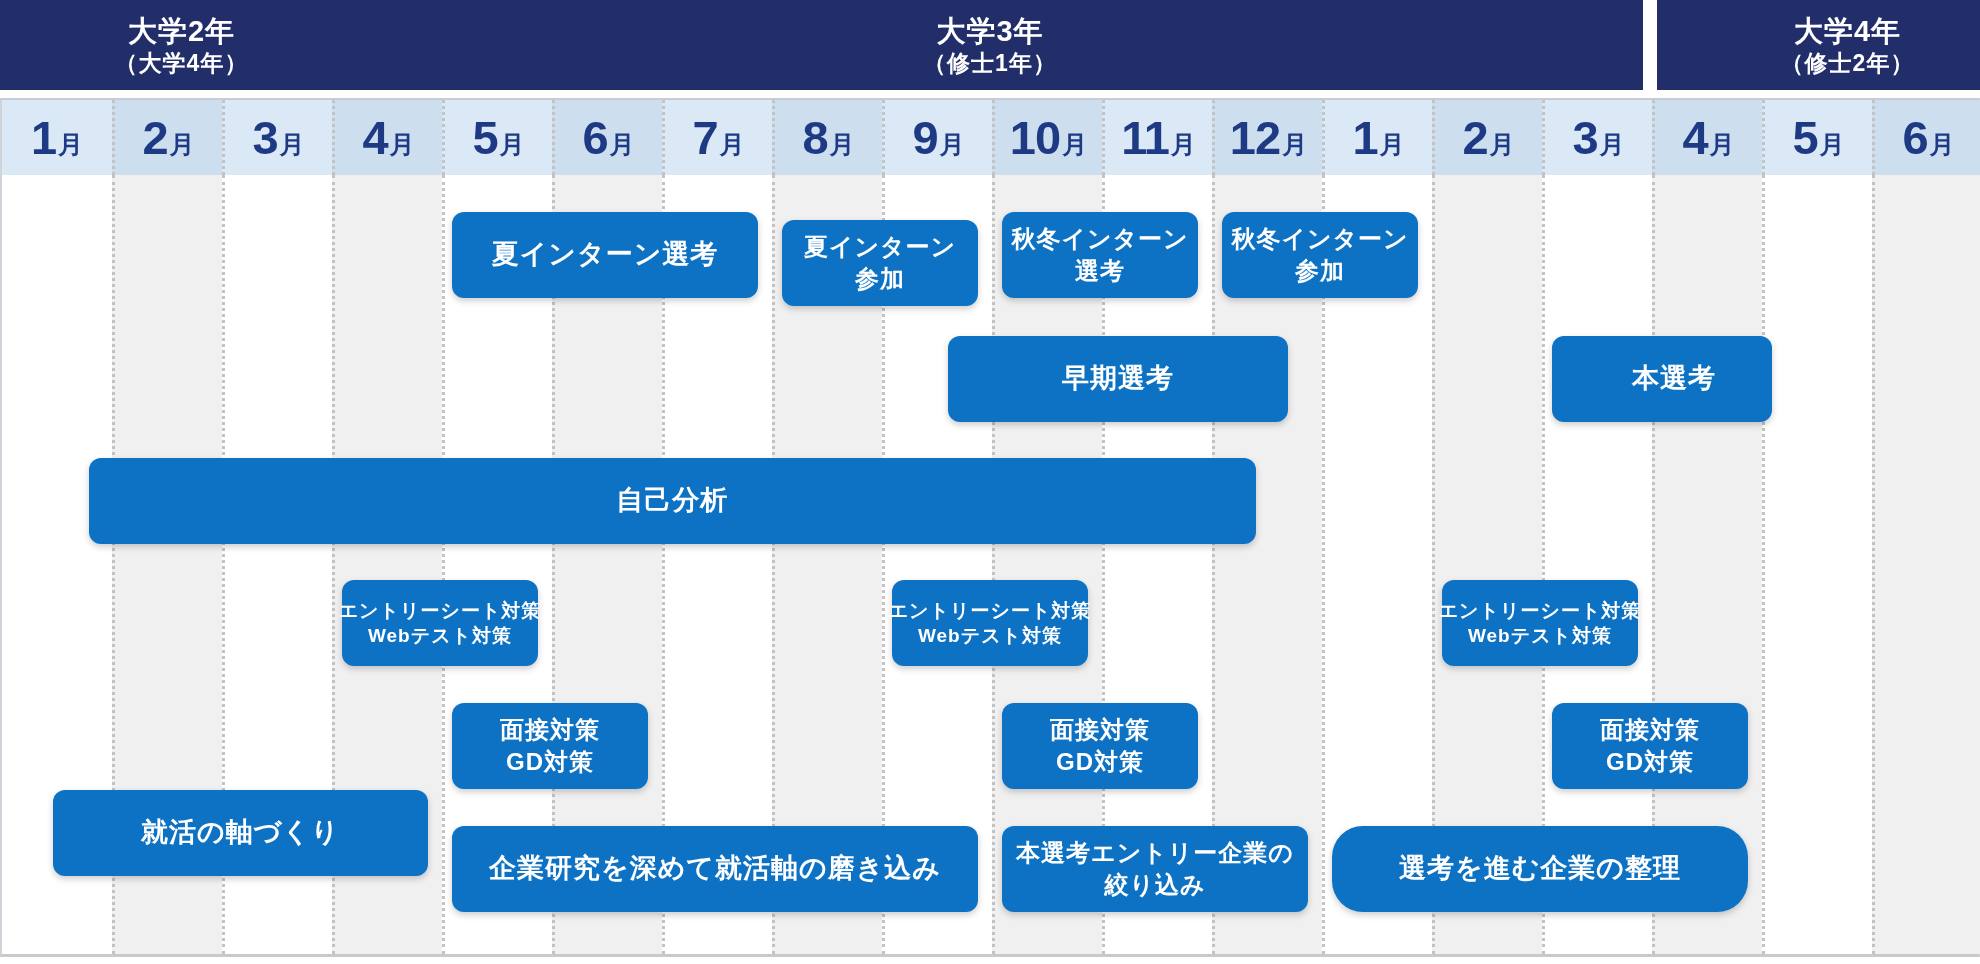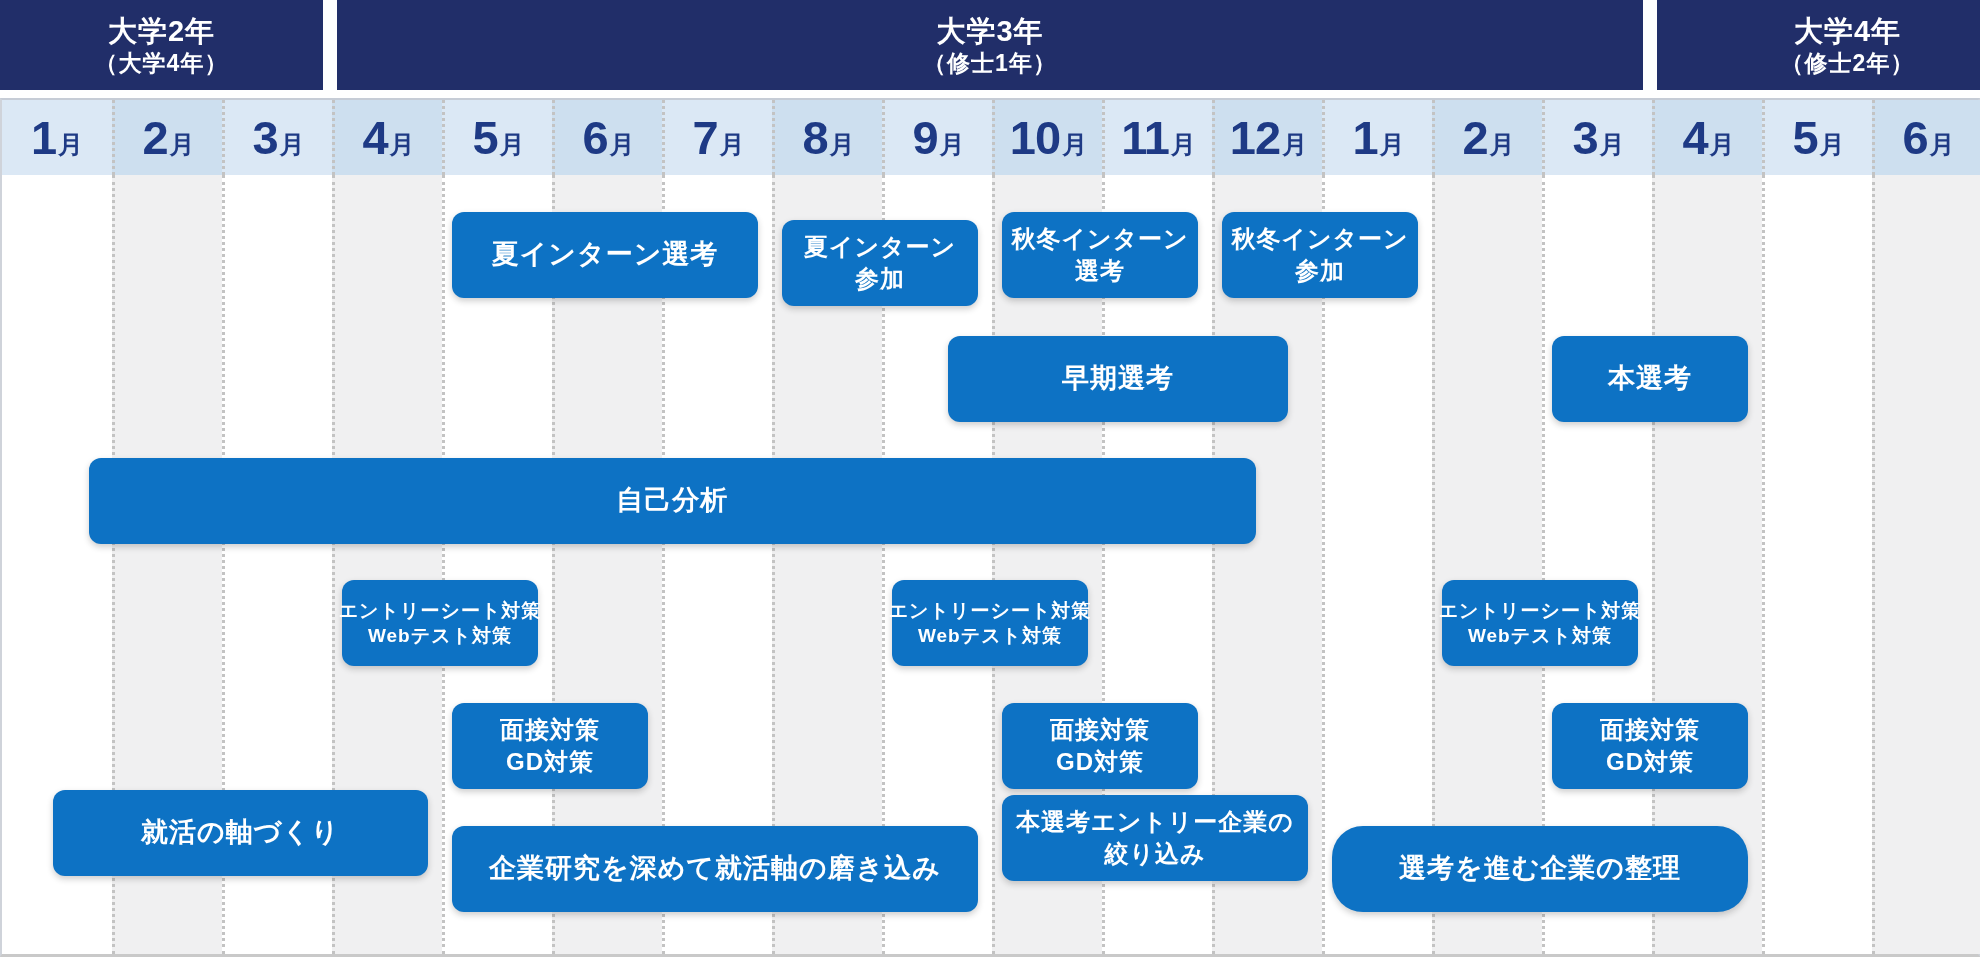--- a/index.html
+++ b/index.html
@@ -60,21 +60,21 @@
     color:#fff;font-weight:bold;text-align:center;letter-spacing:1px;line-height:1.32;
     box-shadow:0 3px 6px rgba(30,30,30,.22);
   }
   .bar span{display:block;white-space:nowrap;}
 </style>
 </head>
 <body>
 
 <div id="app">
   <div id="year-row">
-      <div class="year-band" style="left: 0px; width: 323px;">
+      <div class="year-band" style="left: 0px; width: 323px; padding-left: 20px;">
         <div class="yb-main">大学2年</div>
         <div class="yb-sub">（大学4年）</div>
       </div>
       <div class="year-band" style="left: 337px; width: 1306px;">
         <div class="yb-main">大学3年</div>
         <div class="yb-sub">（修士1年）</div>
       </div>
       <div class="year-band" style="left: 1657px; width: 381px;">
         <div class="yb-main">大学4年</div>
         <div class="yb-sub">（修士2年）</div>
@@ -186,21 +186,21 @@
         <span>秋冬インターン</span>
         <span>選考</span>
       </div>
       <div class="bar" style="left: 1222px; width: 196px; top: 212px; height: 86px; font-size: 24px;">
         <span>秋冬インターン</span>
         <span>参加</span>
       </div>
       <div class="bar" style="left: 948px; width: 340px; top: 336px; height: 86px; font-size: 27px;">
         <span>早期選考</span>
       </div>
-      <div class="bar" style="left: 1552px; width: 196px; top: 336px; height: 86px; font-size: 27px;">
+      <div class="bar" style="left: 1552px; width: 196px; top: 336px; height: 86px; font-size: 27px; padding-left: 24px;">
         <span>本選考</span>
       </div>
       <div class="bar" style="left: 52.7px; width: 1167.3px; top: 458px; height: 86px; font-size: 27px; margin-left: 36px;">
         <span>自己分析</span>
       </div>
       <div class="bar" style="left: 342px; width: 196px; top: 580px; height: 86px; font-size: 19px;">
         <span>エントリーシート対策</span>
         <span>Webテスト対策</span>
       </div>
       <div class="bar" style="left: 892px; width: 196px; top: 580px; height: 86px; font-size: 19px;">
@@ -222,21 +222,21 @@
       <div class="bar" style="left: 1552px; width: 196px; top: 703px; height: 86px; font-size: 24px;">
         <span>面接対策</span>
         <span>GD対策</span>
       </div>
       <div class="bar" style="left: 52.7px; width: 375.3px; top: 790px; height: 86px; font-size: 27px;">
         <span>就活の軸づくり</span>
       </div>
       <div class="bar" style="left: 452px; width: 526px; top: 826px; height: 86px; font-size: 27px; font-family: Liberation Serif, serif;">
         <span>企業研究を深めて就活軸の磨き込み</span>
       </div>
-      <div class="bar" style="left: 1002px; width: 306px; top: 795px; height: 86px; font-size: 24px;">
+      <div class="bar" style="left: 1002px; width: 306px; top: 826px; height: 86px; font-size: 24px;">
         <span>本選考エントリー企業の</span>
         <span>絞り込み</span>
       </div>
       <div class="bar" style="left: 1332px; width: 416px; top: 826px; height: 86px; font-size: 27px; border-radius: 31px;">
         <span>選考を進む企業の整理</span>
       </div>
     </div>
 </div>
 
 </body></html>

